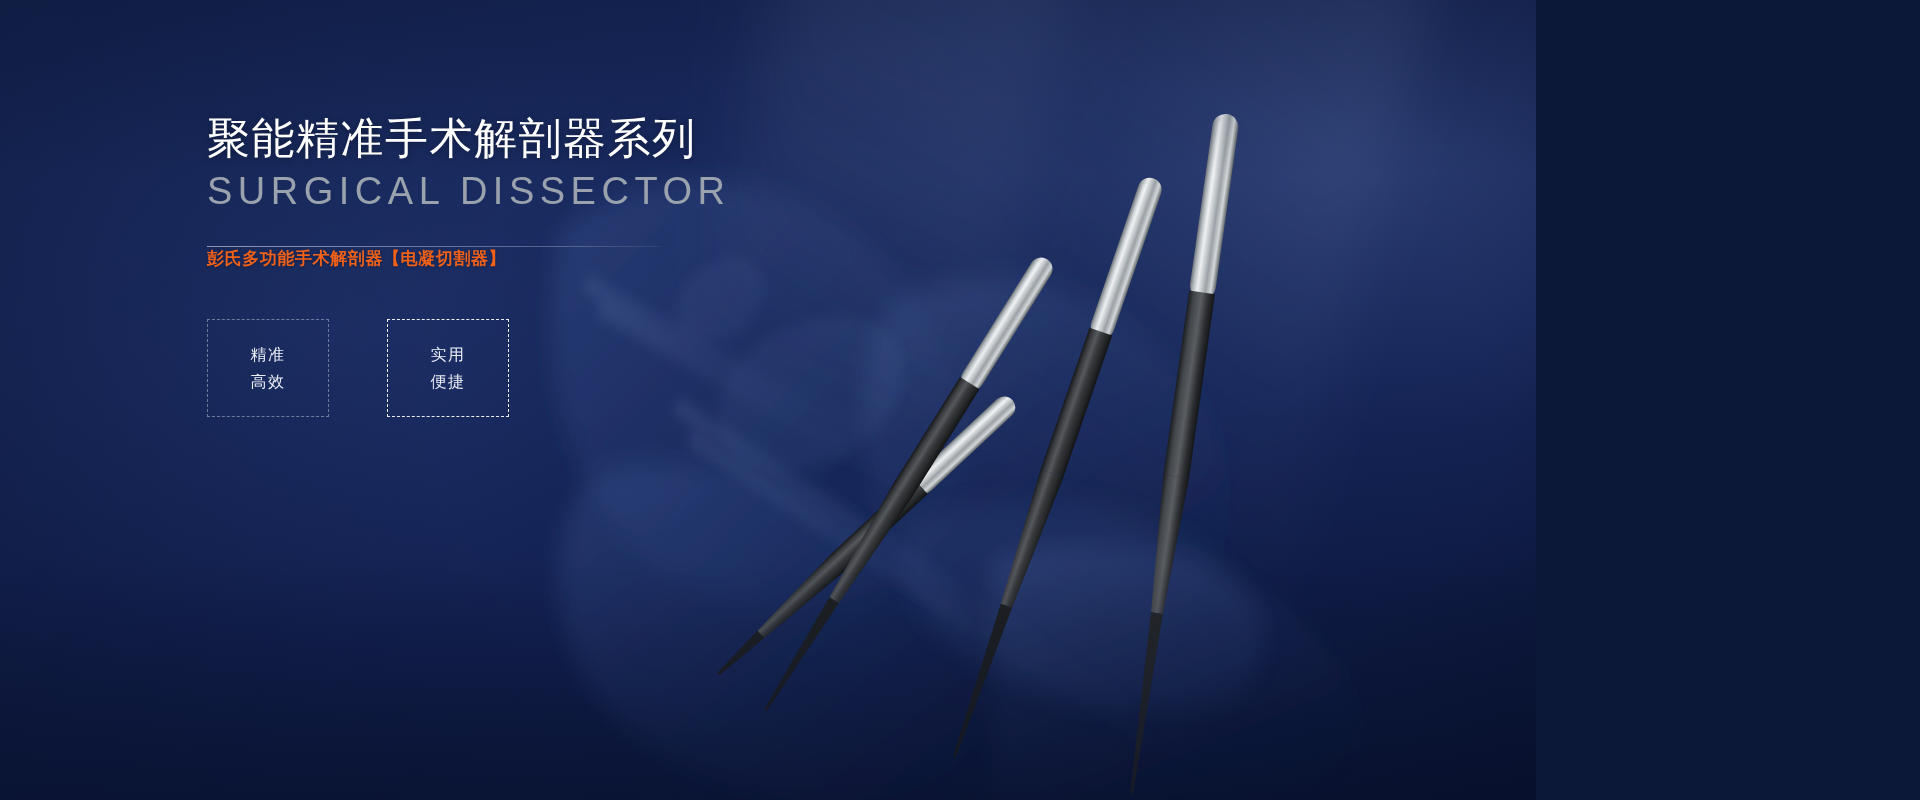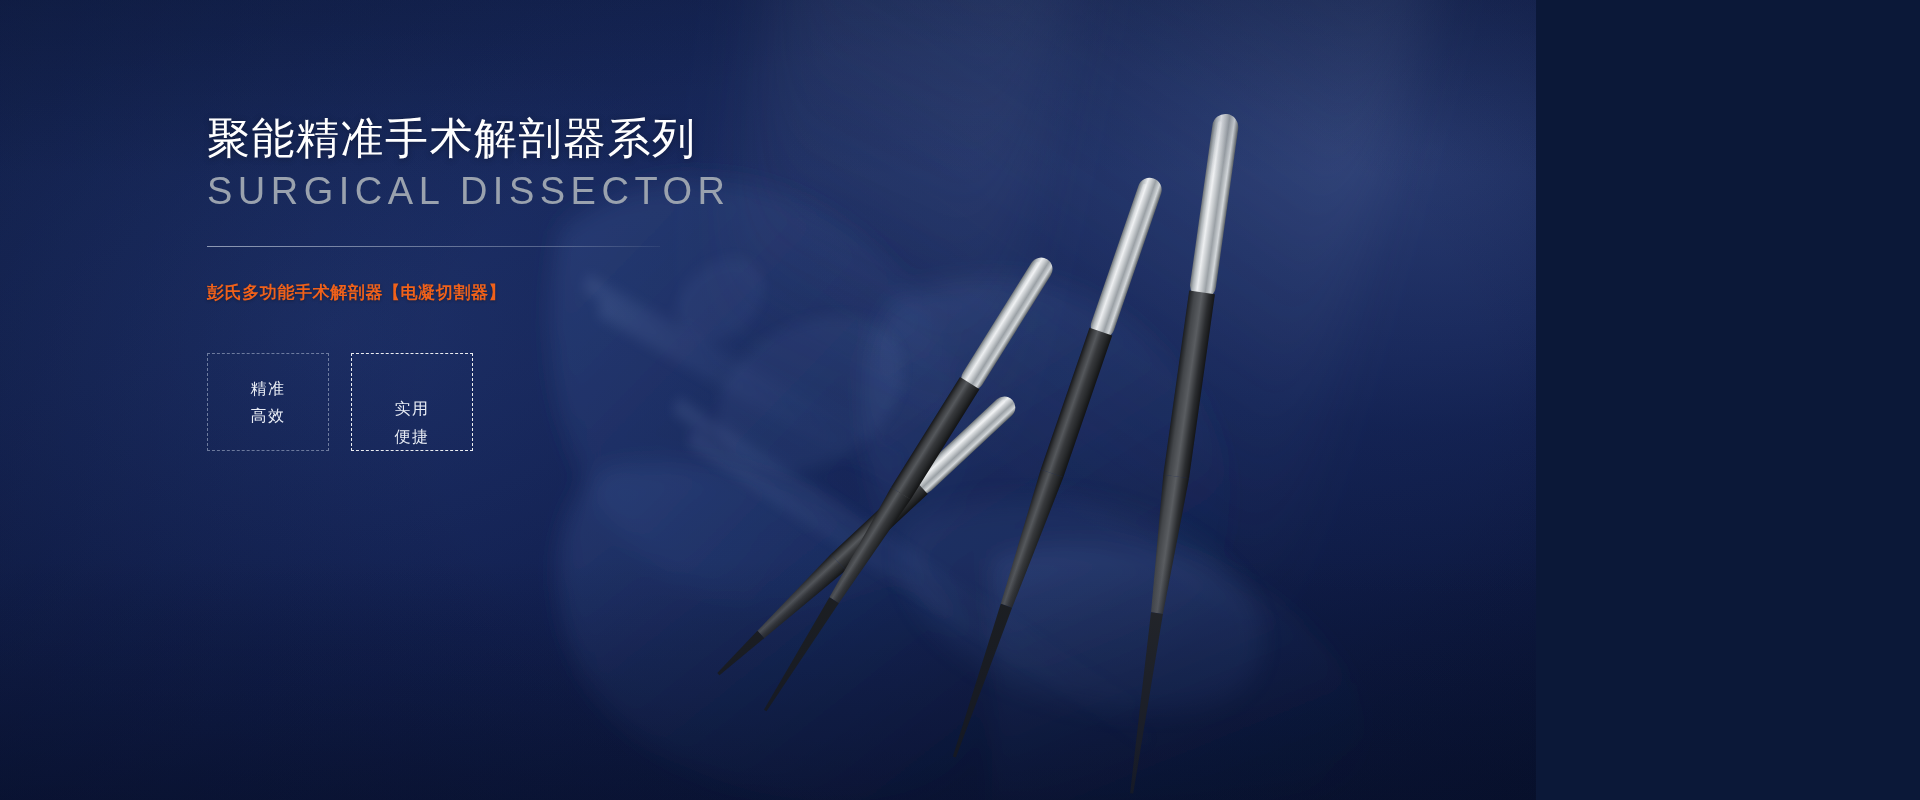--- a/index.html
+++ b/index.html
@@ -47,34 +47,34 @@
   }
   .title-en{
     margin-top:7px; font-size:38px; line-height:1.1; color:#9aa2ae;
     font-weight:300; letter-spacing:5.5px; white-space:nowrap;
   }
   .rule{
     margin-top:33px; width:453px; height:1px;
     background:linear-gradient(to right, rgba(186,196,214,0.72), rgba(160,172,196,0.42) 78%, rgba(140,154,184,0.12));
   }
   .subtitle{
-    margin-top:34px; font-size:17px; color:#f0611a; font-weight:700;
+    font-size:17px; color:#f0611a; font-weight:700;
     letter-spacing:0.6px; white-space:nowrap;
     text-shadow:0 1px 3px rgba(0,0,0,0.3);
   }
 
   
-  .features{ display:flex; margin-top:49px; }
+  .features{ display:flex; margin-top:49px;gap:36px; }
   .feature{
     width:122px; height:98px; margin-right:22px;
     display:flex; flex-direction:column; align-items:center; justify-content:center;
     color:#e9edf5; font-size:16px; line-height:1.72; letter-spacing:1.5px;
     border:1px dashed rgba(171,183,207,0.58);
   }
-  .feature.bright{ border-color:rgba(255,255,255,0.92);justify-content:flex-end; }
+  .feature.bright{ border-color:rgba(255,255,255,0.92); }
   .feature .ln{ display:block; }
 
   
   .tools{ position:absolute; left:0; top:0; width:1920px; height:800px; pointer-events:none; }
   .tools svg{ width:100%; height:100%; display:block; }
 </style>
 </head>
 <body>
 
 <div id="banner">

